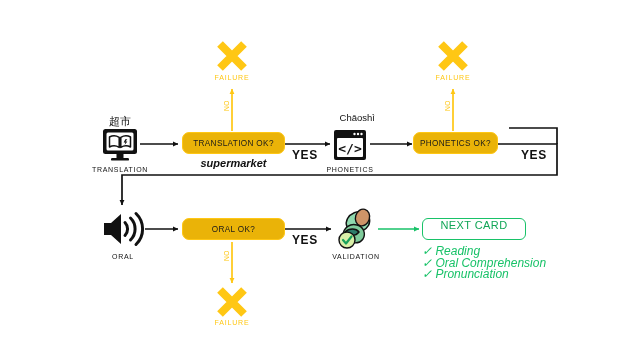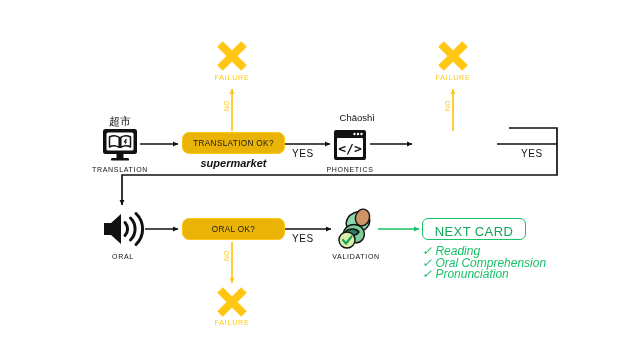--- a/index.html
+++ b/index.html
@@ -30,24 +30,24 @@
     color: #1a1a1a;
     font-size: 8.2px;
     letter-spacing: .35px;
     white-space: nowrap;
   }
   .nextcard {
     border: 1.6px solid #18C268;
     border-radius: 6px;
     background: #ffffff;
     display: flex;
-    align-items: flex-end;
+    align-items: flex-start;
     justify-content: center;
     color: #12a657;
-    font-size: 13px;
+    font-size: 11px;
     letter-spacing: .4px;
     white-space: nowrap;
   }
   
   .caption {
     position: absolute;
     font-size: 7px;
     letter-spacing: .7px;
     color: #111111;
     white-space: nowrap;
@@ -71,24 +71,25 @@
     position: absolute;
     font-size: 11px;
     font-style: italic;
     font-weight: bold;
     color: #111111;
     white-space: nowrap;
     text-align: center;
   }
   .edgelabel {
     position: absolute;
-    font-size: 10px;
+    font-size: 12px;
     letter-spacing: .6px;
     color: #111111;
     white-space: nowrap;
+    font-weight: bold;
   }
   .nolabel {
     position: absolute;
     font-size: 6.6px;
     letter-spacing: .6px;
     color: #FFC714;
     white-space: nowrap;
     transform: rotate(-90deg);
     transform-origin: 50% 50%;
   }
@@ -196,20 +197,23 @@
   <svg class="iconbox" style="left:333px; top:129px;" width="34" height="32" viewBox="0 0 34 32">
     <rect x="1" y="1" width="32" height="30" rx="2" fill="#111111"></rect>
     <rect x="4" y="9" width="26" height="19" rx="1" fill="#ffffff"></rect>
     <circle cx="21.5" cy="5" r="1.2" fill="#ffffff"></circle>
     <circle cx="25" cy="5" r="1.2" fill="#ffffff"></circle>
     <circle cx="28.5" cy="5" r="1.2" fill="#ffffff"></circle>
     <text x="17" y="24.2" font-family="DejaVu Sans Mono, monospace" font-size="13" font-weight="bold" fill="#111111" text-anchor="middle">&lt;/&gt;</text>
   </svg>
   <div class="caption" style="left:310px; top:166px; width:80px;">PHONETICS</div>
 
+  <div class="node decision" style="left:413px; top:132px; width:85px; height:22px;">
+    <span>PHONETICS OK?</span>
+  </div>
   <div class="edgelabel" style="left:521px; top:148px;">YES</div>
 
   <svg class="iconbox" style="left:101px; top:209px;" width="44" height="40" viewBox="0 0 44 40">
     <path d="M3,14 L10,14 L20,5 L20,35 L10,26 L3,26 Z" fill="#111111"></path>
     <path d="M24,13.5 A9.5,9.5 0 0 1 24,26.5" stroke="#111111" stroke-width="3" fill="none" stroke-linecap="round"></path>
     <path d="M29.5,9 A15.5,15.5 0 0 1 29.5,31" stroke="#111111" stroke-width="3" fill="none" stroke-linecap="round"></path>
     <path d="M35,4.5 A21.5,21.5 0 0 1 35,35.5" stroke="#111111" stroke-width="3" fill="none" stroke-linecap="round"></path>
   </svg>
   <div class="caption" style="left:83px; top:253px; width:80px;">ORAL</div>
 

